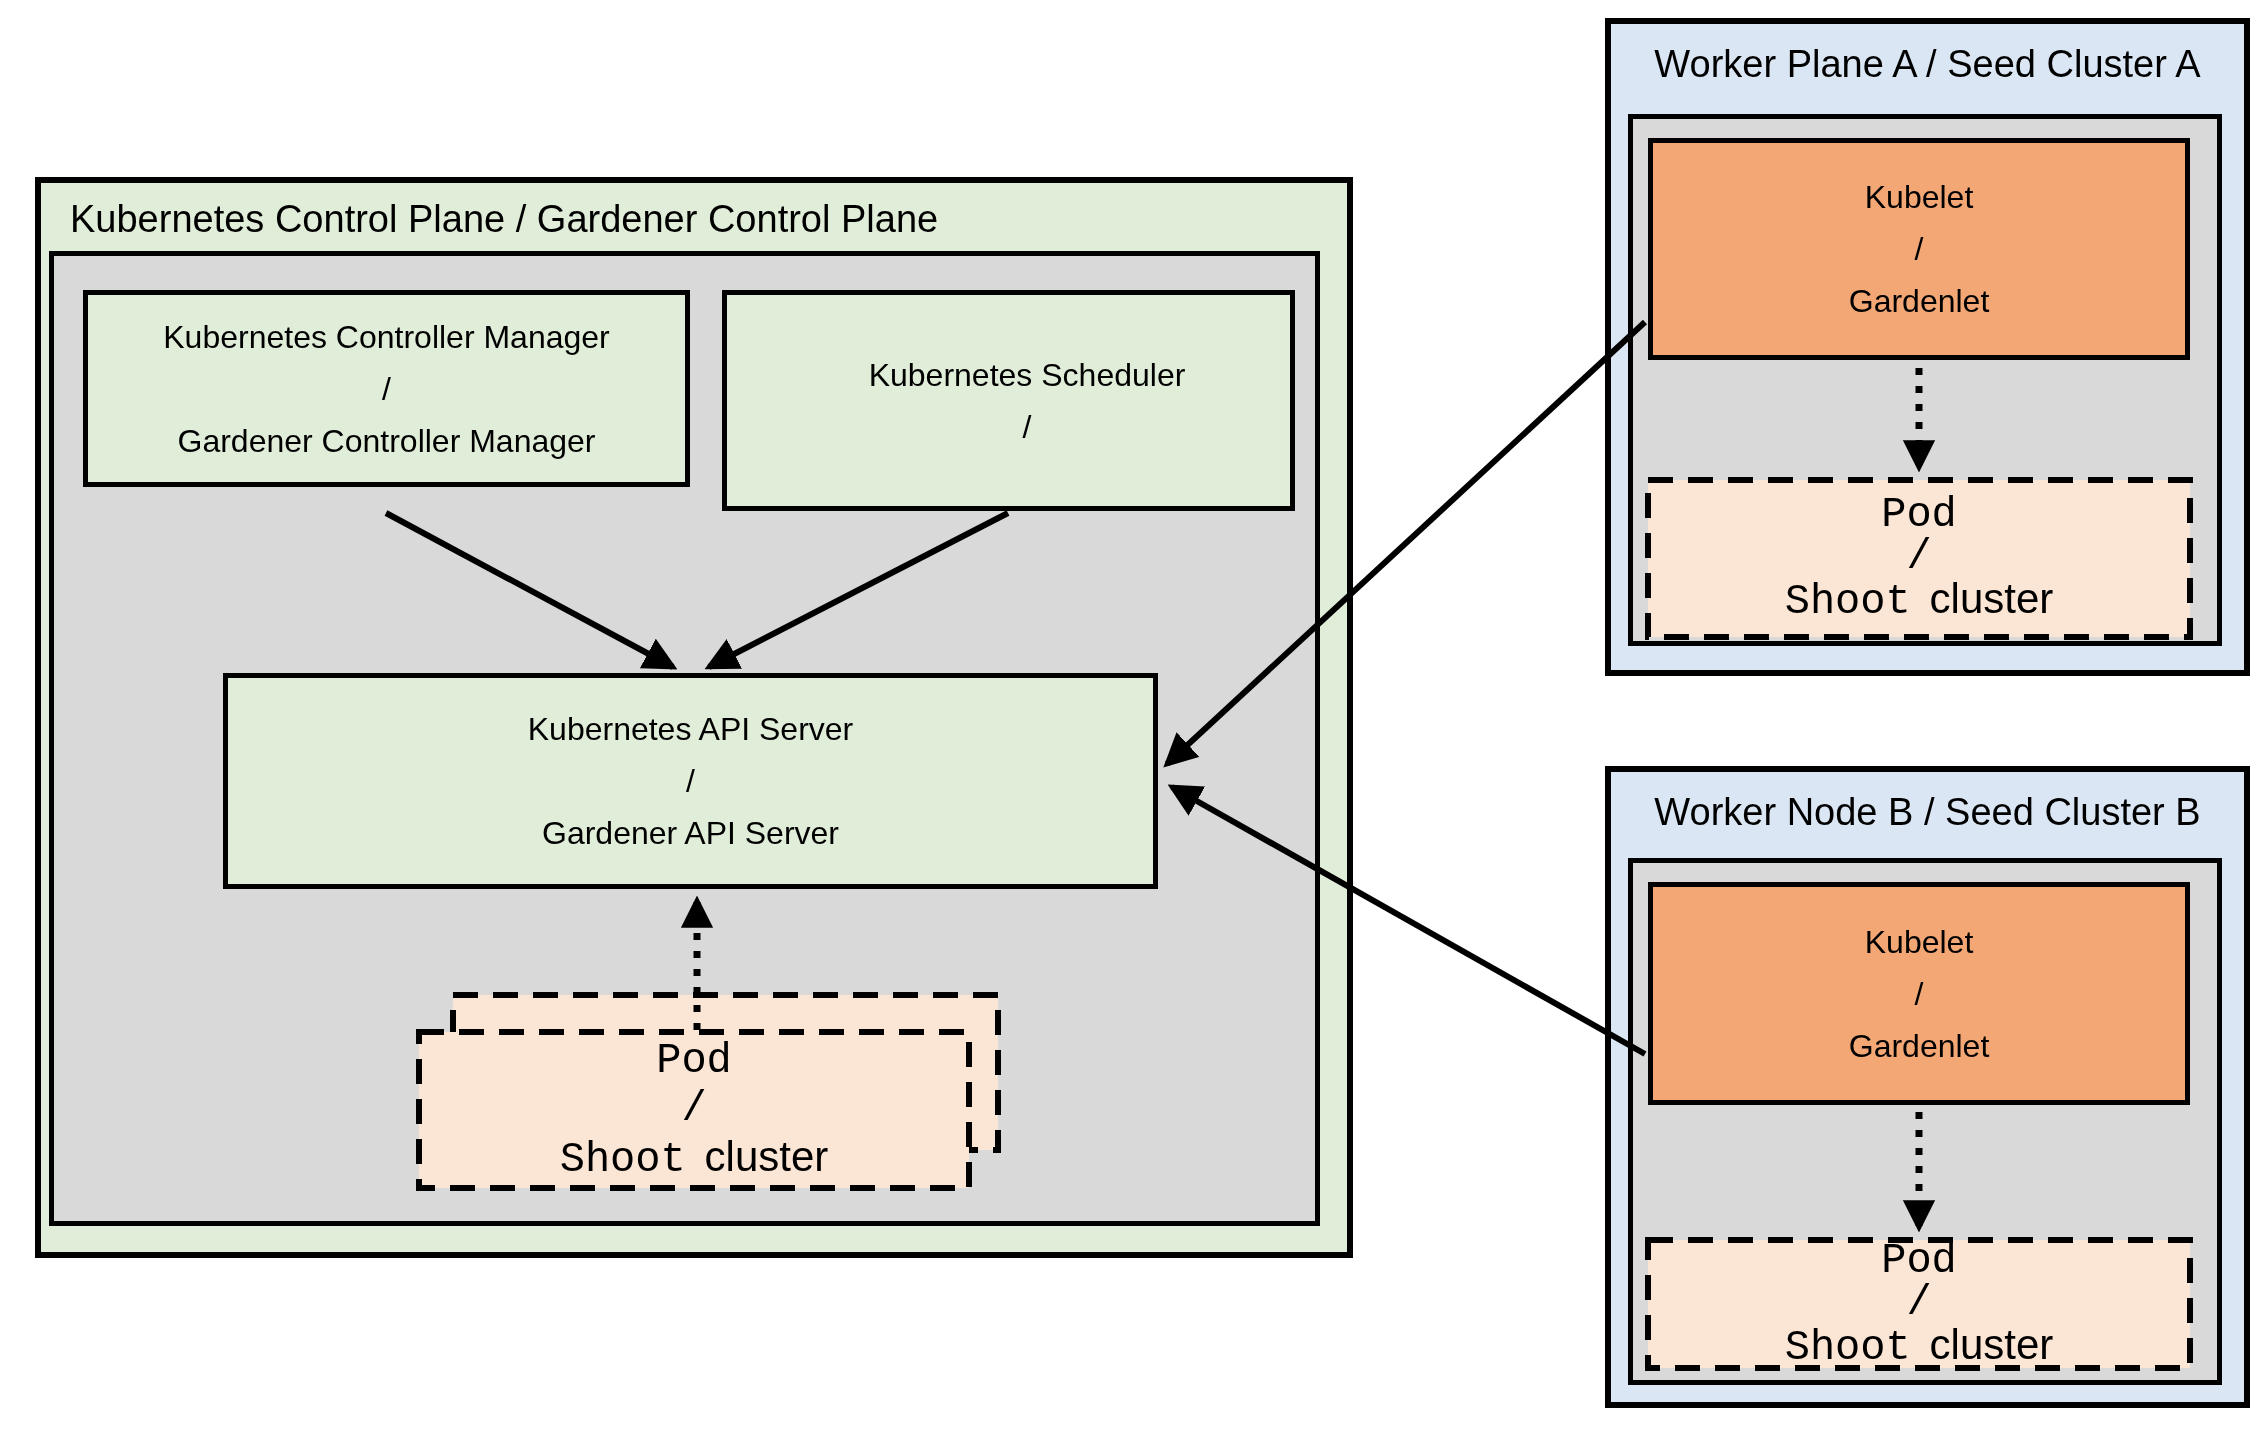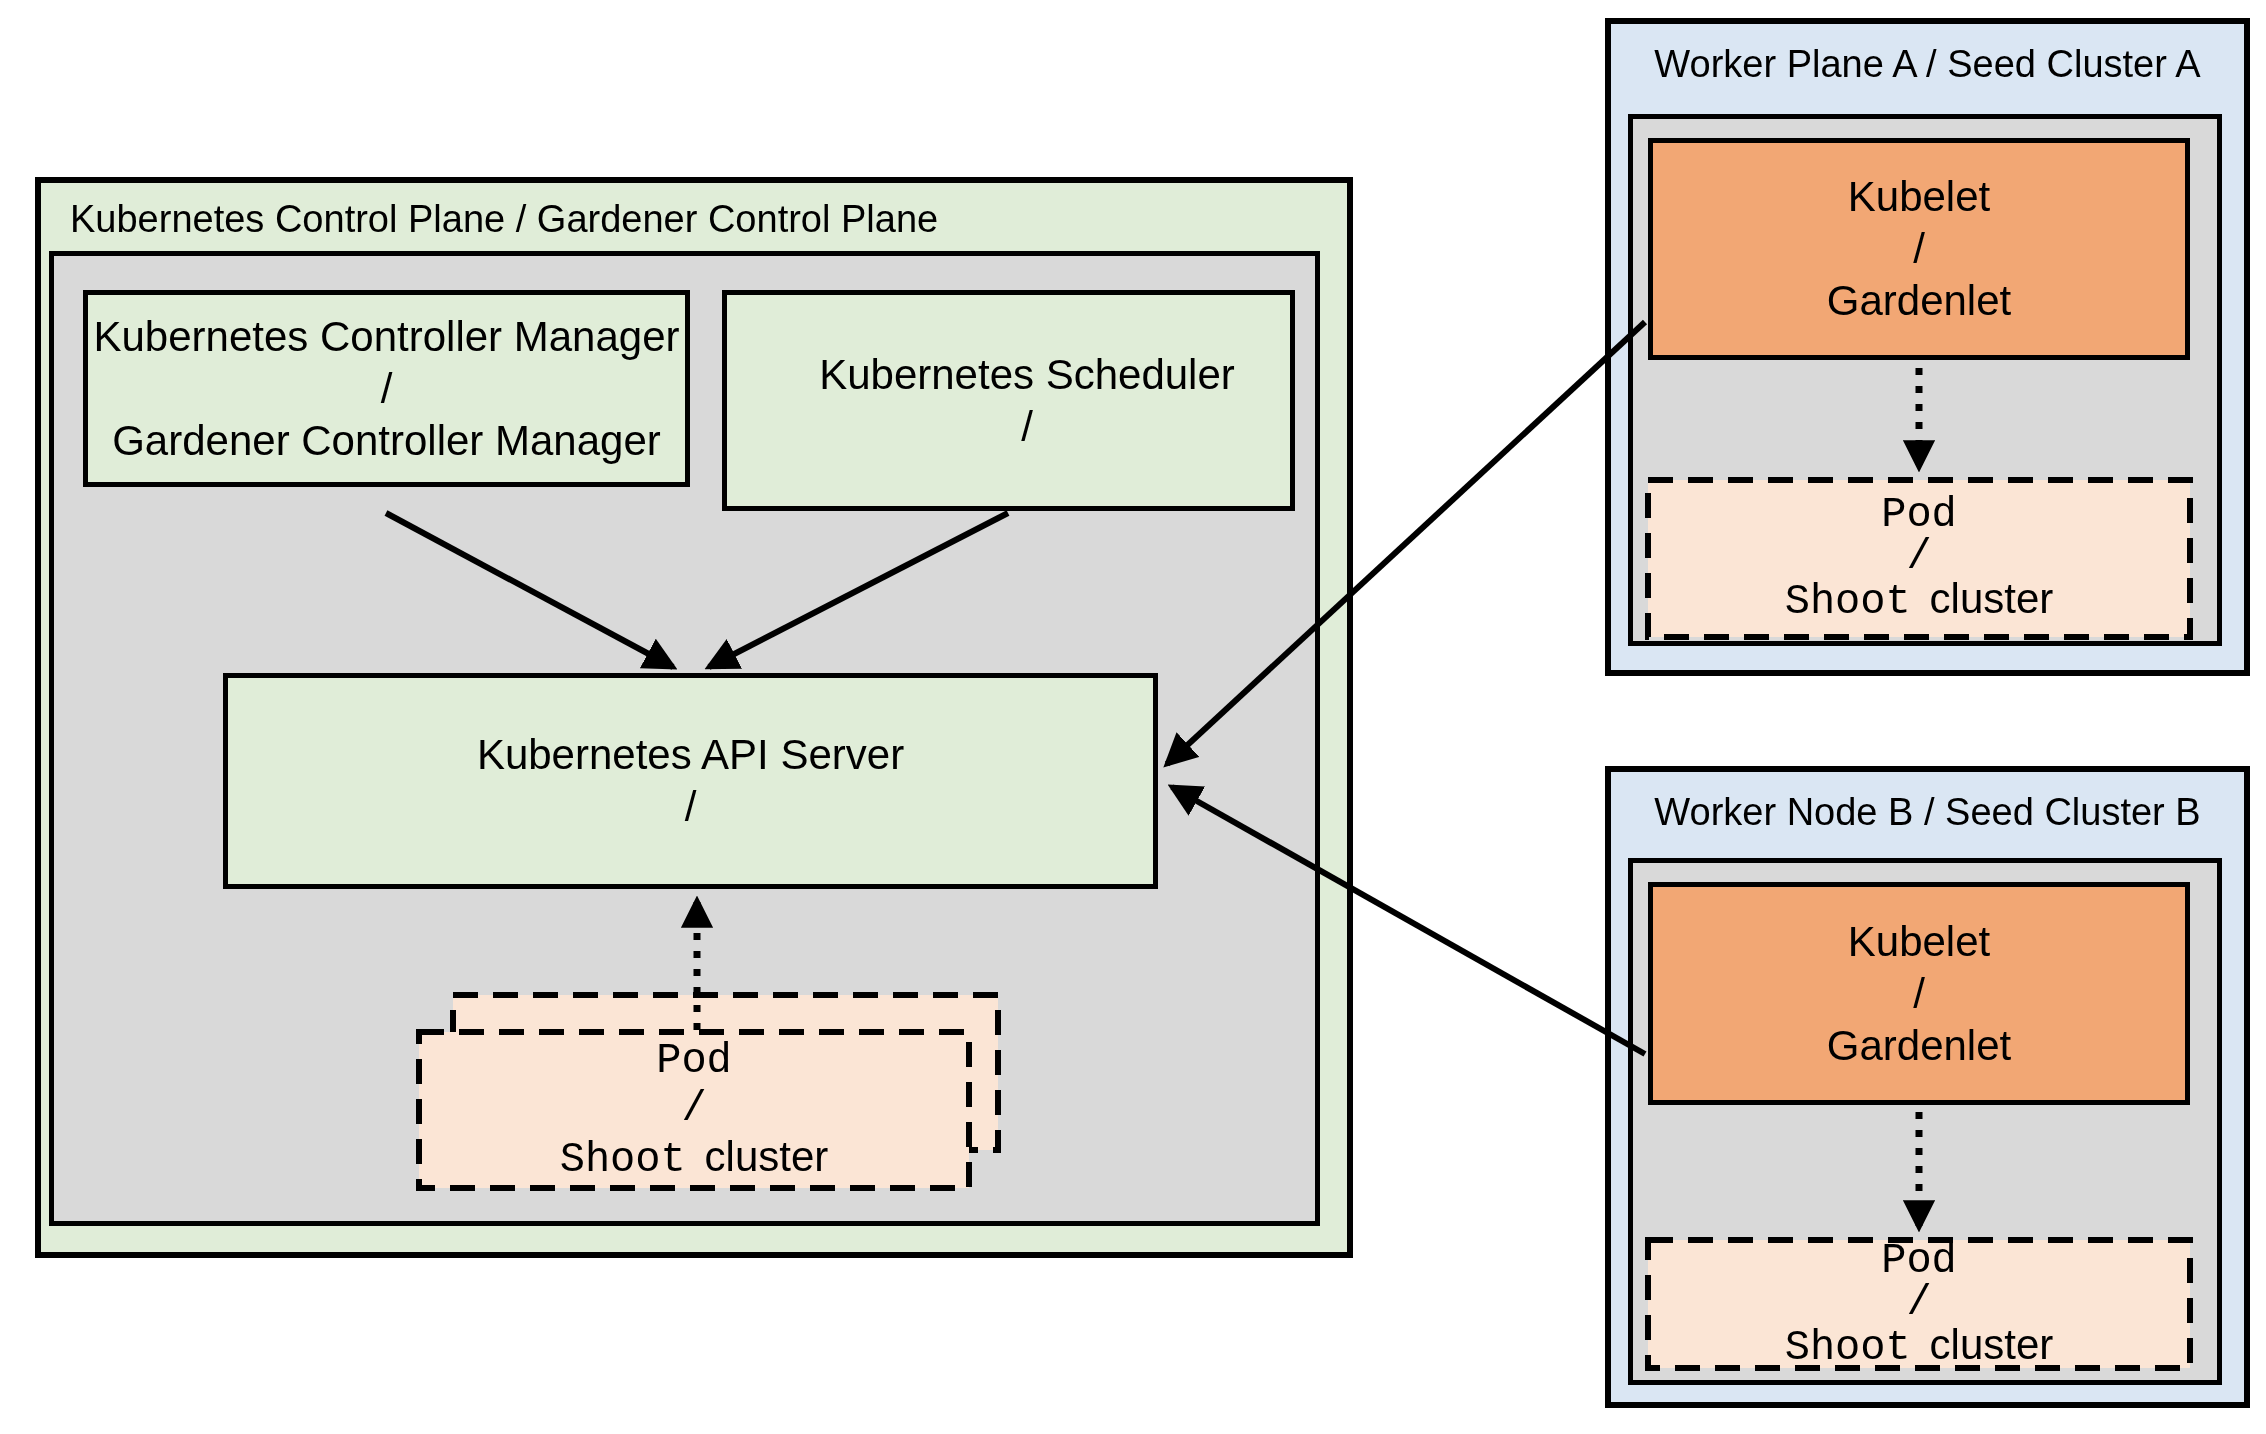--- a/index.html
+++ b/index.html
@@ -15,21 +15,21 @@
        align-items:center;justify-content:center;text-align:center;}
   .green-bg{background:var(--green-light);}
   .gray-bg{background:var(--gray-panel);}
   .blue-bg{background:var(--blue-light);}
   .orange-bg{background:var(--orange-fill);}
 
   .big-title{font-size:38px;line-height:1.2;white-space:nowrap;}
   .cp-title{position:absolute;left:29px;top:14px;}
   .node-title{position:absolute;left:0;right:0;top:18px;text-align:center;}
 
-  .box-line{font-size:42px;line-height:52px;white-space:nowrap;text-align:right;}
+  .box-line{font-size:32px;line-height:52px;white-space:nowrap;text-align:right;}
   .bold{font-weight:400;}
   .mono{font-family:"Liberation Mono",monospace;}
 
   .pod-label{position:absolute;z-index:20;display:flex;flex-direction:column;align-items:center;
              justify-content:center;text-align:center;}
   .pod-line{font-size:42px;line-height:48px;white-space:nowrap;}
   .pod-line.tight{line-height:42px;}
   .pod-label .plain{margin-left:0.45em;}
 
   #overlay{position:absolute;left:0;top:0;z-index:10;pointer-events:none;}
@@ -56,20 +56,21 @@
   </div>
 
   <div class="box green-bg" style="left:722px;top:290px;width:573px;height:221px;padding-left:37px;">
     <div class="box-line">Kubernetes Scheduler</div>
     <div class="box-line">/</div>
   </div>
 
   <div class="box green-bg" style="left:223px;top:673px;width:935px;height:216px;">
     <div class="box-line">Kubernetes API Server</div>
     <div class="box-line">/</div>
+    <div class="box-line">Gardener API Server</div>
   </div>
 
   <div class="panel blue-bg" style="left:1605px;top:18px;width:645px;height:658px;">
     <div class="big-title node-title">Worker Plane A / Seed Cluster A</div>
   </div>
   <div class="panel gray-bg" style="left:1628px;top:114px;width:594px;height:532px;border-width:5px;"></div>
   <div class="box orange-bg" style="left:1648px;top:138px;width:542px;height:222px;">
     <div class="box-line">Kubelet</div>
     <div class="box-line">/</div>
     <div class="box-line bold">Gardenlet</div>

